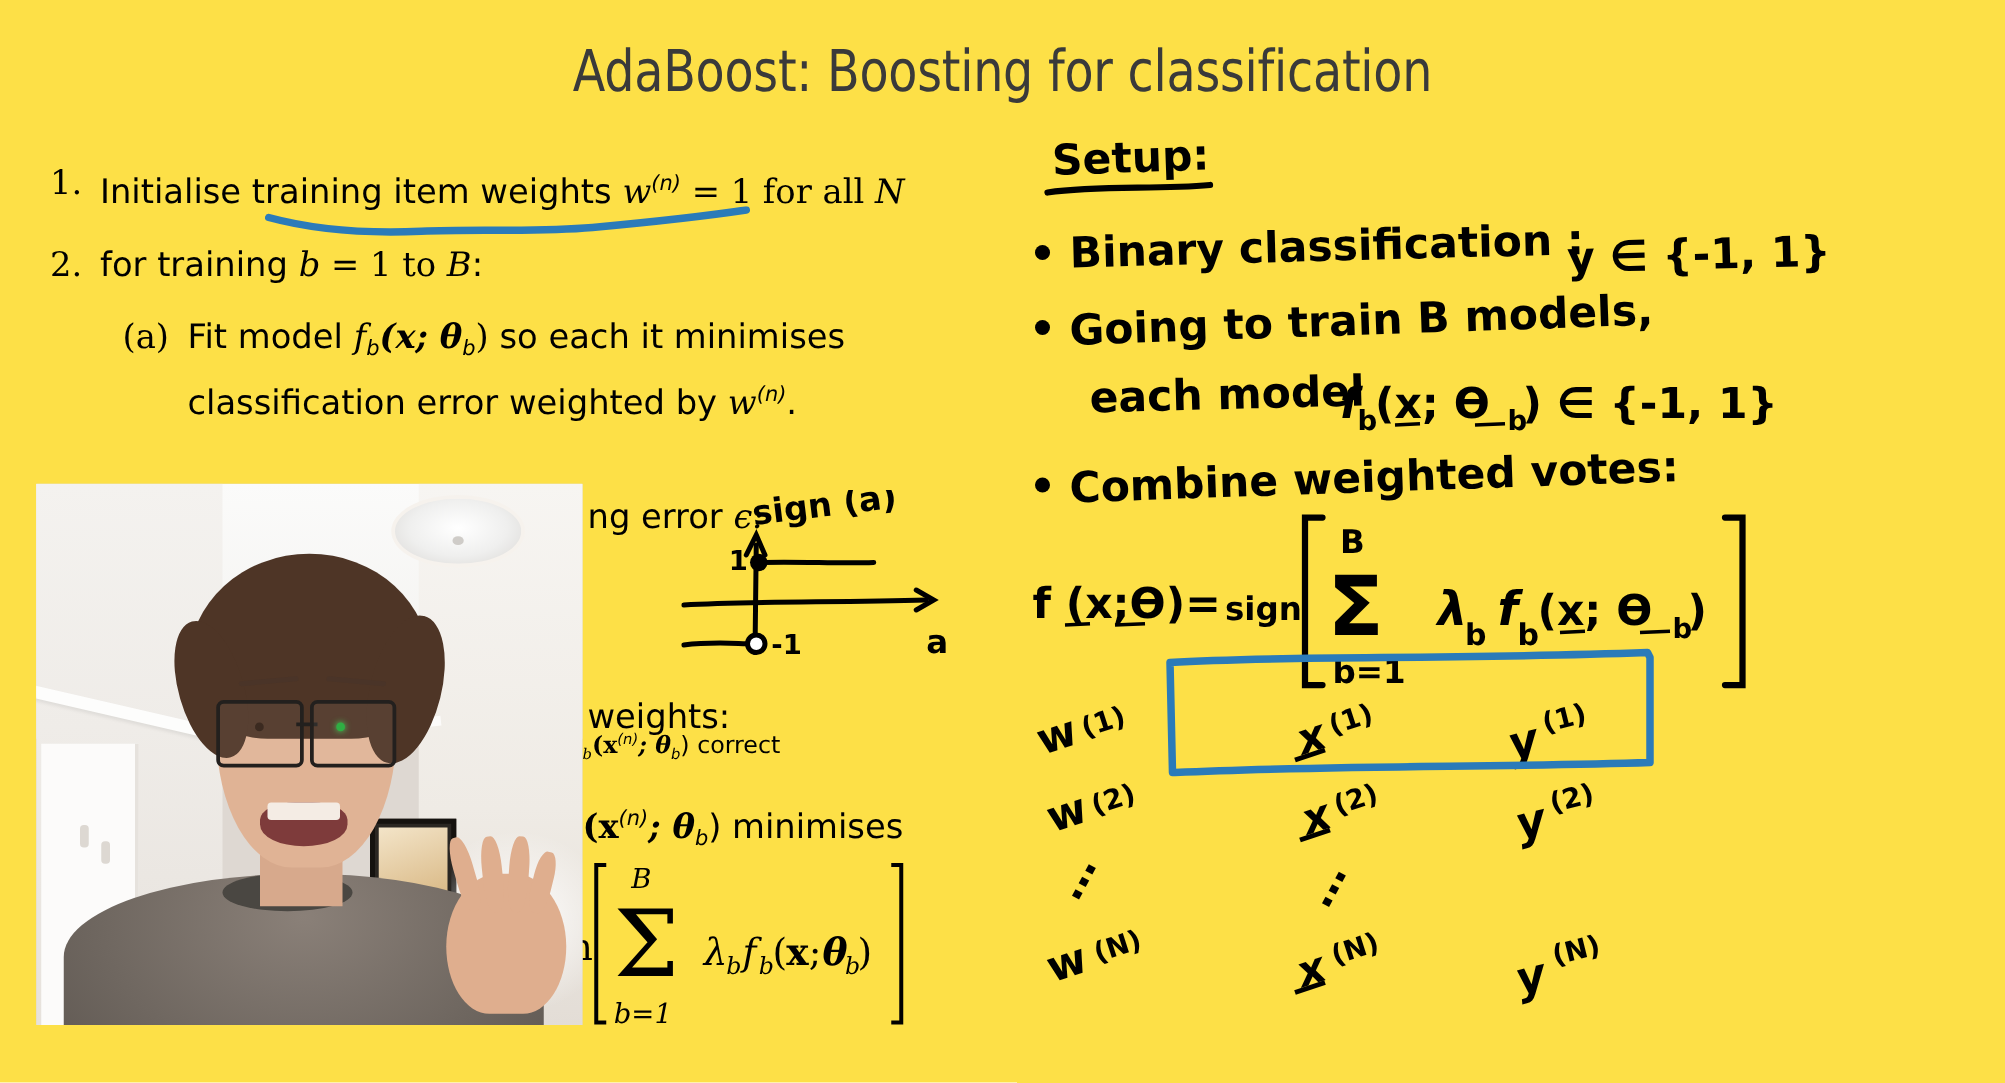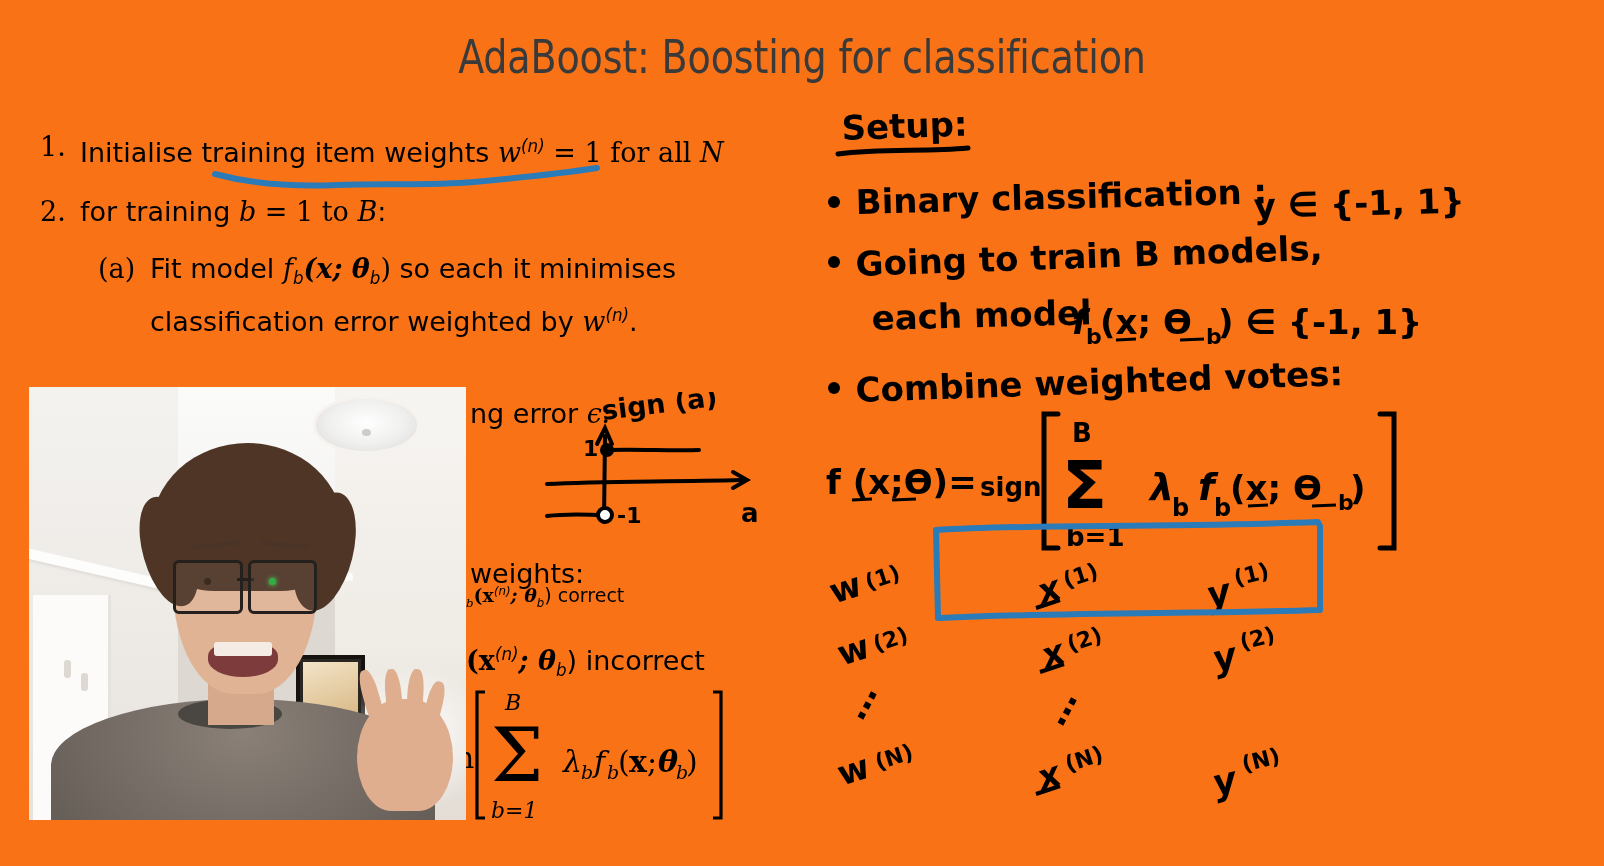--- a/index.html
+++ b/index.html
@@ -1,18 +1,18 @@
 <!DOCTYPE html>
 <html><head>
 <meta charset="utf-8">
 <style>
   html,body{margin:0;padding:0;background:#fff;}
   body{width:1604px;height:866px;position:relative;overflow:hidden;
        font-family:"DejaVu Sans","Liberation Sans",sans-serif;}
-  .slide{position:absolute;inset:0;background:#f97316;}
+  .slide{position:absolute;inset:0;background:#fde047;}
 
   
   #page-title{
     position:absolute;left:0;top:30px;width:1604px;text-align:center;
     font-family:"DejaVu Sans Condensed","DejaVu Sans",sans-serif;
     font-size:46px;font-weight:400;color:#3a3a3a;letter-spacing:-0.2px;
     transform:scaleX(0.92);transform-origin:center top;white-space:nowrap;
   }
 
   
@@ -163,21 +163,21 @@
 
   <div style="position:absolute;left:470px;top:558px;font-size:27px;">
     <span>weights:</span>
   </div>
 
   <div style="position:absolute;left:466px;top:584px;font-size:19px;">
     <span class="math" style="font-size:0.62em;vertical-align:sub;">b</span><span class="bf">(x</span><sup class="sm">(n)</sup><span class="bftheta">; θ</span><sub class="sm">b</sub><span>) correct</span>
   </div>
 
   <div style="position:absolute;left:466px;top:644px;font-size:27px;">
-    <span class="bf">(x</span><sup class="sm">(n)</sup><span class="bftheta">; θ</span><sub class="sm">b</sub><span>) incorrect</span>
+    <span class="bf">(x</span><sup class="sm">(n)</sup><span class="bftheta">; θ</span><sub class="sm">b</sub><span>) minimises</span>
   </div>
 
   <div id="final-formula">
     <svg width="300" height="155" viewBox="0 0 300 155">
       <text x="0" y="92" font-family="DejaVu Serif, serif" font-size="30">n</text>
       <path d="M30 16 L22 16 L22 142 L30 142" stroke="#000" stroke-width="3.2" fill="none"></path>
       <text x="50" y="34" font-family="DejaVu Serif, serif" font-style="italic" font-size="22">B</text>
       <text x="36" y="105" font-family="DejaVu Serif, serif" font-size="74">Σ</text>
       <text x="36" y="142" font-family="DejaVu Serif, serif" font-style="italic" font-size="22">b=1</text>
       <text x="108" y="96" font-family="DejaVu Serif, serif" font-style="italic" font-size="30">λ</text>

